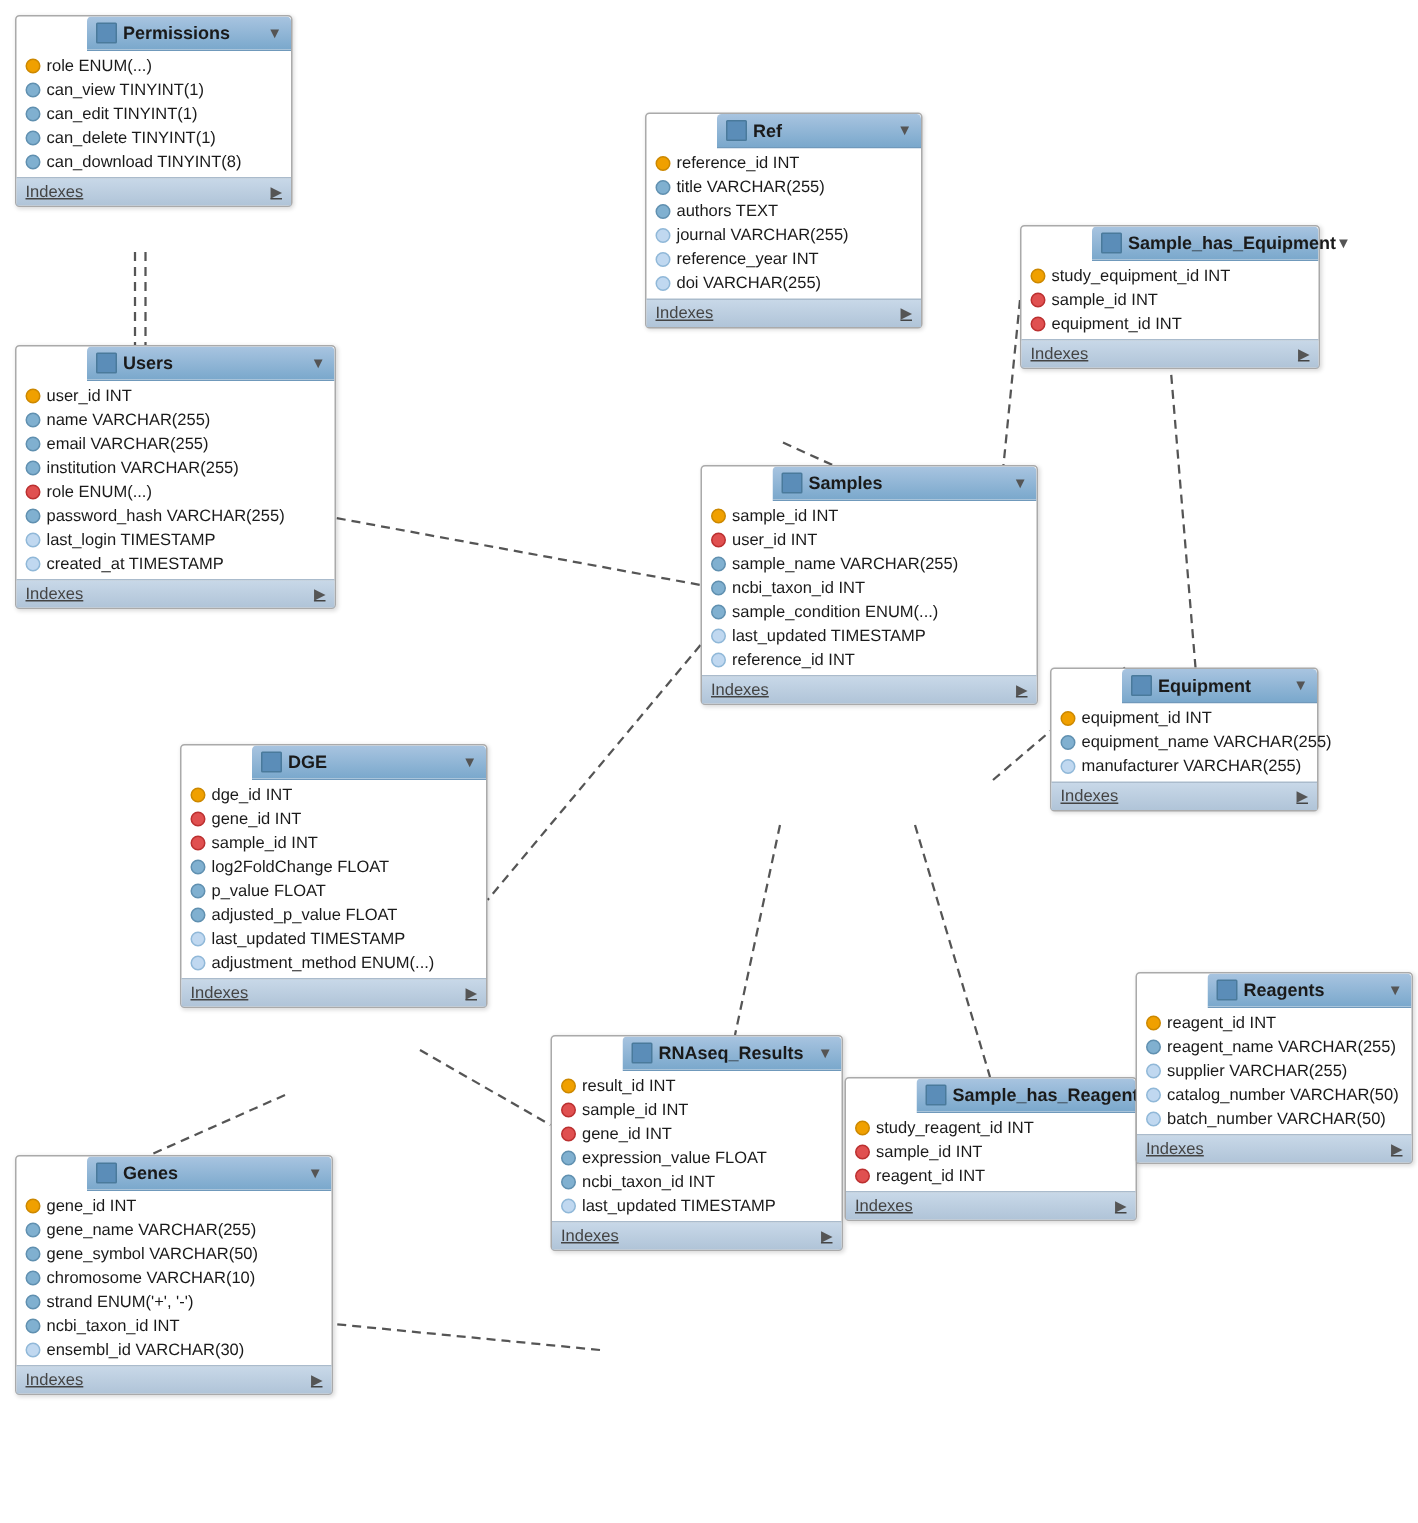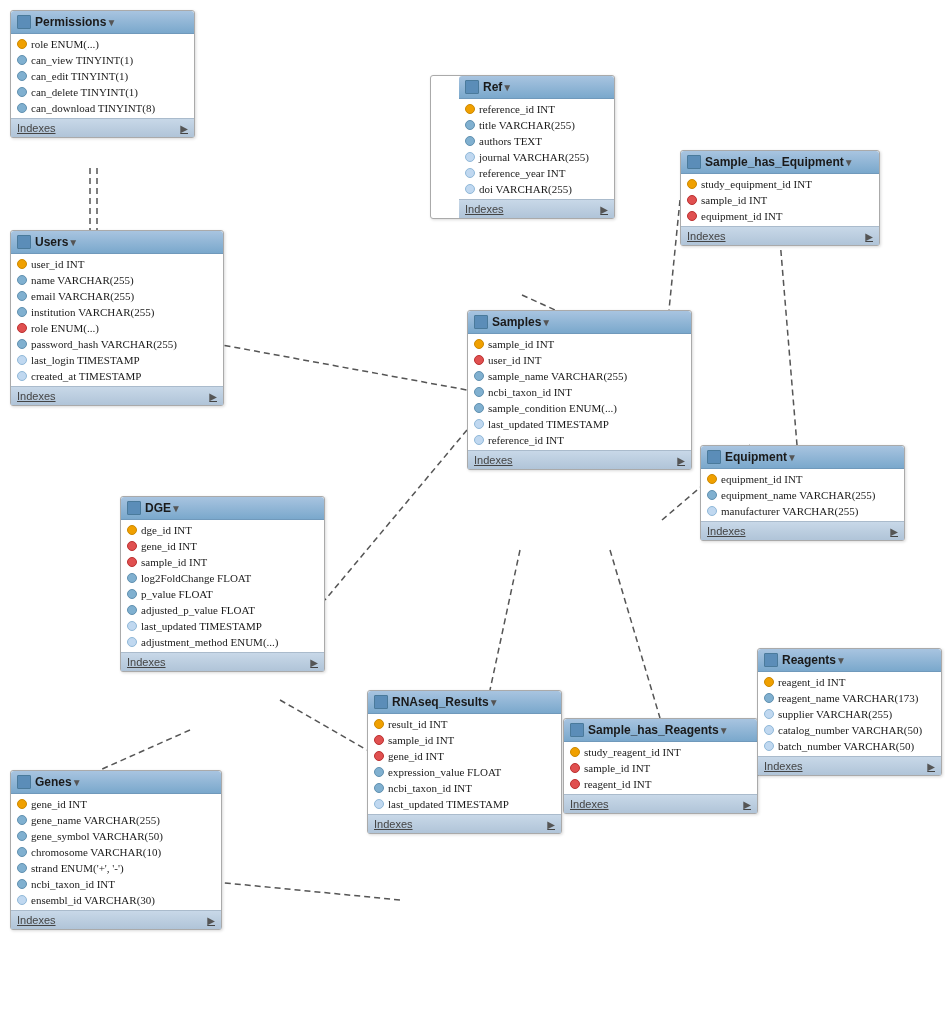--- a/index.html
+++ b/index.html
@@ -28,22 +28,24 @@
       min-width: 160px;
       box-shadow: 1px 1px 3px rgba(0,0,0,0.15);
     }
 
     .table-header {
       background: linear-gradient(to bottom, #a8c4e0, #7aa8cc);
       border-bottom: 1px solid #7099bb;
       padding: 4px 6px;
       display: flex;
       align-items: center;
+      justify-content: space-between;
       border-radius: 3px 3px 0 0;
       cursor: pointer;
+      margin-left: 47px;
     }
 
     .table-header-left {
       display: flex;
       align-items: center;
       gap: 4px;
     }
 
     .table-icon {
       width: 14px;
@@ -60,21 +62,20 @@
       color: #1a1a1a;
     }
 
     .table-header-arrow {
       color: #555;
       font-size: 10px;
     }
 
     .table-body {
       padding: 2px 0;
-      font-family: Liberation Serif, serif;
     }
 
     .table-field {
       padding: 2px 6px;
       display: flex;
       align-items: center;
       gap: 4px;
       white-space: nowrap;
     }
 
@@ -239,21 +240,21 @@
         <div class="table-field">
           <span class="field-icon icon-nullable"></span>
           <span class="field-name">created_at TIMESTAMP</span>
         </div>
       </div>
       <div class="table-footer">
         <span>Indexes</span>
         <span class="footer-arrow">▶</span>
       </div>
     </div>
-    <div class="db-table" style="left: 430px; top: 75px; width: 185px; padding-left: 28px;">
+    <div class="db-table" style="left: 430px; top: 75px; width: 185px;">
       <div class="table-header">
         <div class="table-header-left">
           <span class="table-icon"></span>
           <span class="table-name">Ref</span>
         </div>
         <span class="table-header-arrow">▼</span>
       </div>
       <div class="table-body">
         <div class="table-field">
           <span class="field-icon icon-pk"></span>
@@ -348,21 +349,21 @@
         <div class="table-field">
           <span class="field-icon icon-nullable"></span>
           <span class="field-name">reference_id INT</span>
         </div>
       </div>
       <div class="table-footer">
         <span>Indexes</span>
         <span class="footer-arrow">▶</span>
       </div>
     </div>
-    <div class="db-table" style="left: 700px; top: 445px; width: 205px;">
+    <div class="db-table" style="left: 700px; top: 445px; width: 179px;">
       <div class="table-header">
         <div class="table-header-left">
           <span class="table-icon"></span>
           <span class="table-name">Equipment</span>
         </div>
         <span class="table-header-arrow">▼</span>
       </div>
       <div class="table-body">
         <div class="table-field">
           <span class="field-icon icon-pk"></span>
@@ -503,21 +504,21 @@
         </div>
         <span class="table-header-arrow">▼</span>
       </div>
       <div class="table-body">
         <div class="table-field">
           <span class="field-icon icon-pk"></span>
           <span class="field-name">reagent_id INT</span>
         </div>
         <div class="table-field">
           <span class="field-icon icon-regular"></span>
-          <span class="field-name">reagent_name VARCHAR(173)</span>
+          <span class="field-name">reagent_name VARCHAR(255)</span>
         </div>
         <div class="table-field">
           <span class="field-icon icon-nullable"></span>
           <span class="field-name">supplier VARCHAR(255)</span>
         </div>
         <div class="table-field">
           <span class="field-icon icon-nullable"></span>
           <span class="field-name">catalog_number VARCHAR(50)</span>
         </div>
         <div class="table-field">

